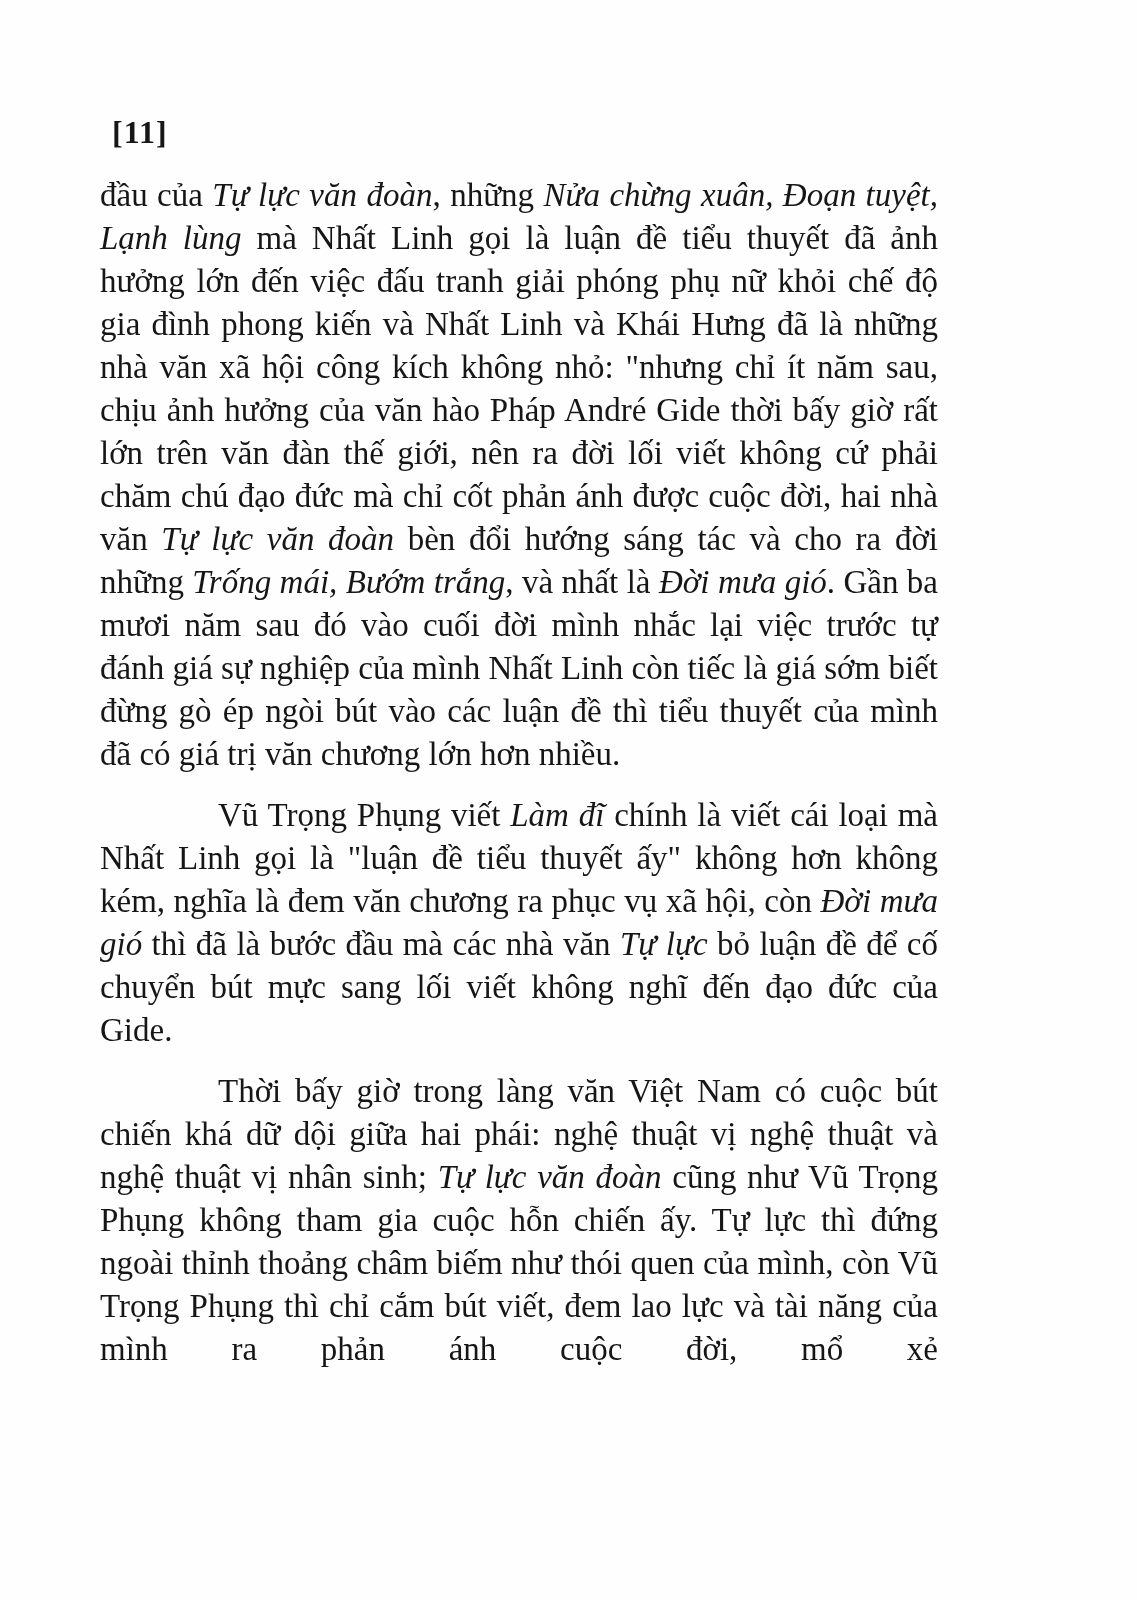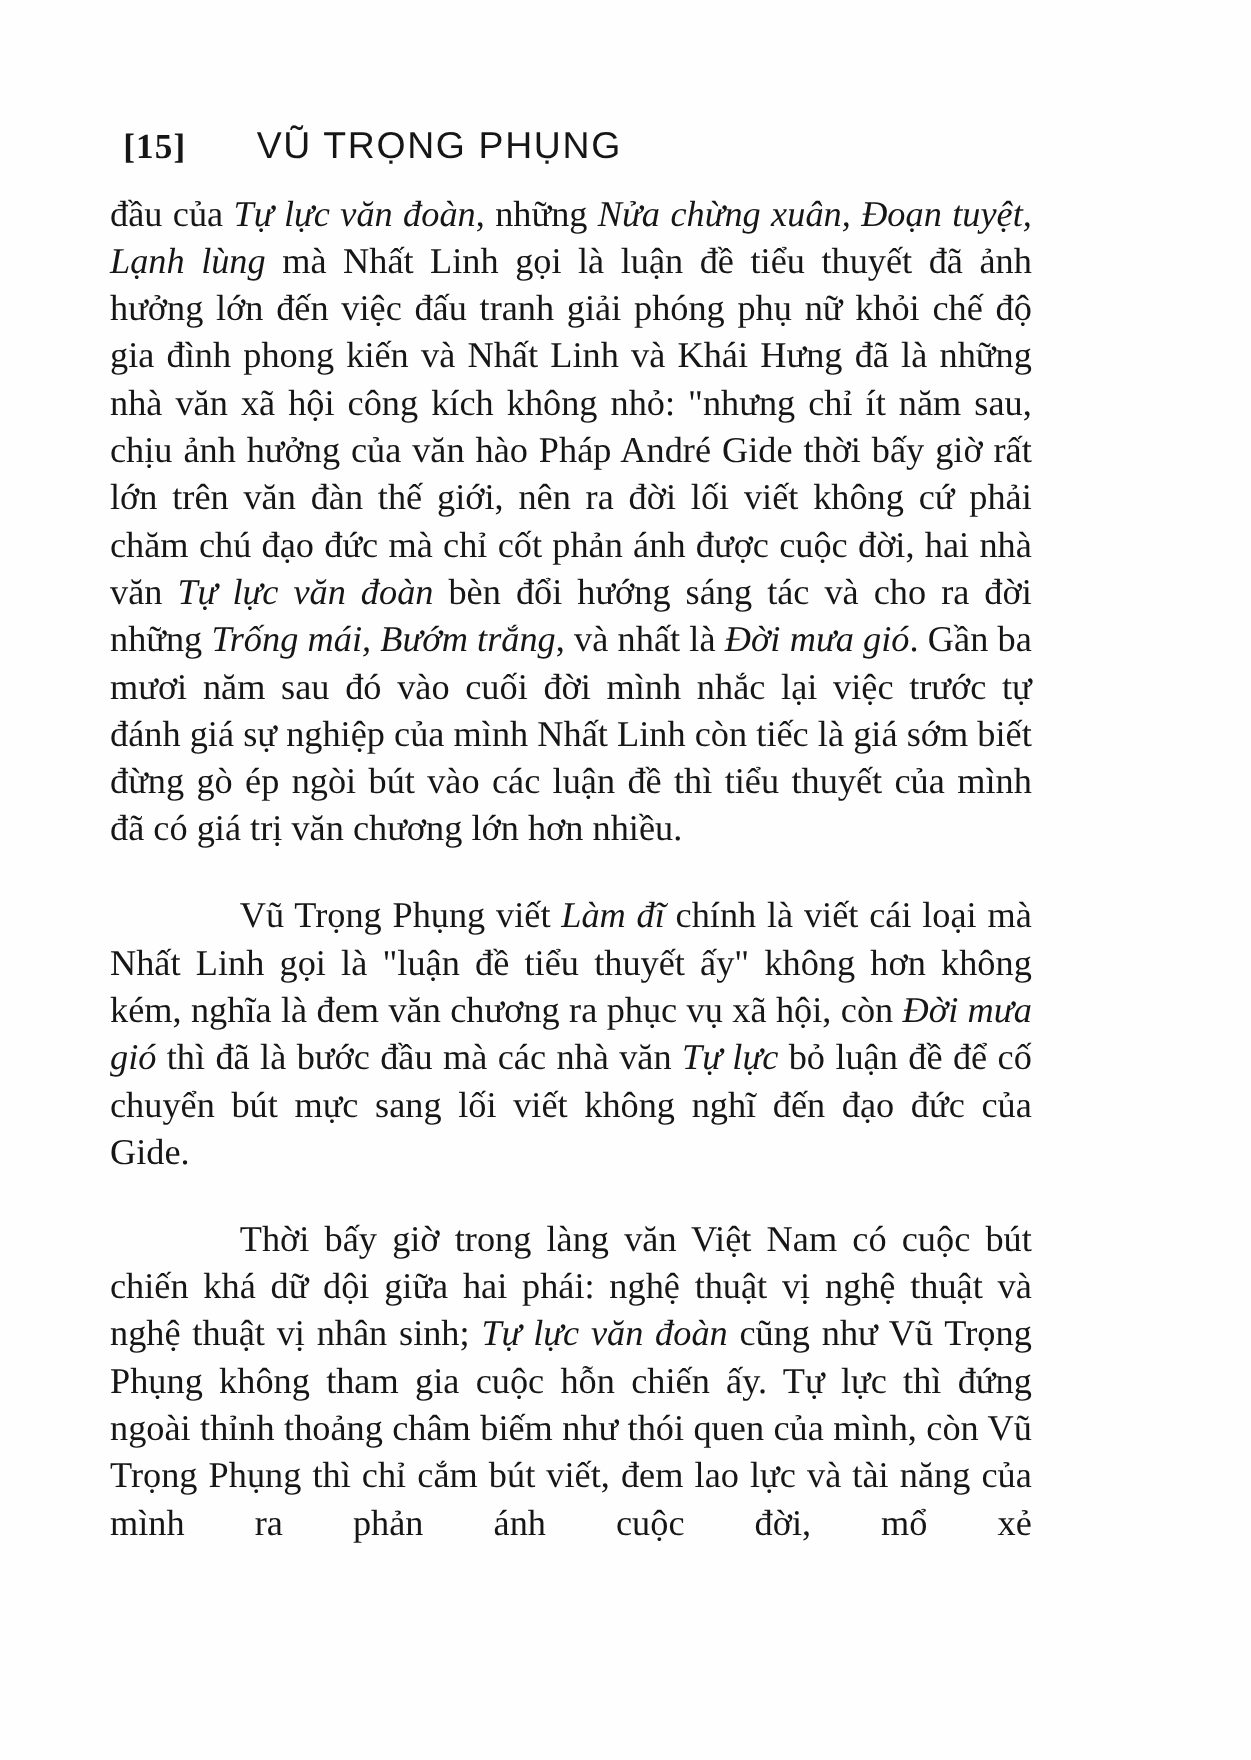--- a/index.html
+++ b/index.html
@@ -47,35 +47,33 @@
   }
   .para {
     margin: 0;
     padding: 0;
   }
   .para + .para {
     margin-top: 18px;
   }
   .para.indent {
     text-indent: 118px;
-    margin-top: 36px;
   }
   .para.fill-last {
     text-align-last: justify;
   }
   .para em {
     font-style: italic;
   }
 </style>
 </head>
 <body>
 
 <div class="page">
   <div class="header">
-    <span class="page-num">[15]</span>
-    <span class="running-title">VŨ TRỌNG PHỤNG</span>
+    <span class="page-num">[11]</span>
   </div>
   <div class="body-text" id="body-text">
       <p class="para"><span>đầu của </span><em>Tự lực văn đoàn</em><span>, những </span><em>Nửa chừng xuân, Đoạn tuyệt, Lạnh lùng</em><span> mà Nhất Linh gọi là luận đề tiểu thuyết đã ảnh hưởng lớn đến việc đấu tranh giải phóng phụ nữ khỏi chế độ gia đình phong kiến và Nhất Linh và Khái Hưng đã là những nhà văn xã hội công kích không nhỏ: "nhưng chỉ ít năm sau, chịu ảnh hưởng của văn hào Pháp André Gide thời bấy giờ rất lớn trên văn đàn thế giới, nên ra đời lối viết không cứ phải chăm chú đạo đức mà chỉ cốt phản ánh được cuộc đời, hai nhà văn </span><em>Tự lực văn đoàn</em><span> bèn đổi hướng sáng tác và cho ra đời những </span><em>Trống mái, Bướm trắng</em><span>, và nhất là </span><em>Đời mưa gió</em><span>. Gần ba mươi năm sau đó vào cuối đời mình nhắc lại việc trước tự đánh giá sự nghiệp của mình Nhất Linh còn tiếc là giá sớm biết đừng gò ép ngòi bút vào các luận đề thì tiểu thuyết của mình đã có giá trị văn chương lớn hơn nhiều.</span></p>
       <p class="para indent"><span>Vũ Trọng Phụng viết </span><em>Làm đĩ</em><span> chính là viết cái loại mà Nhất Linh gọi là "luận đề tiểu thuyết ấy" không hơn không kém, nghĩa là đem văn chương ra phục vụ xã hội, còn </span><em>Đời mưa gió</em><span> thì đã là bước đầu mà các nhà văn </span><em>Tự lực</em><span> bỏ luận đề để cố chuyển bút mực sang lối viết không nghĩ đến đạo đức của Gide.</span></p>
       <p class="para indent fill-last"><span>Thời bấy giờ trong làng văn Việt Nam có cuộc bút chiến khá dữ dội giữa hai phái: nghệ thuật vị nghệ thuật và nghệ thuật vị nhân sinh; </span><em>Tự lực văn đoàn</em><span> cũng như Vũ Trọng Phụng không tham gia cuộc hỗn chiến ấy. Tự lực thì đứng ngoài thỉnh thoảng châm biếm như thói quen của mình, còn Vũ Trọng Phụng thì chỉ cắm bút viết, đem lao lực và tài năng của mình ra phản ánh cuộc đời, mổ xẻ</span></p>
     </div>
 </div>
 
 </body></html>

